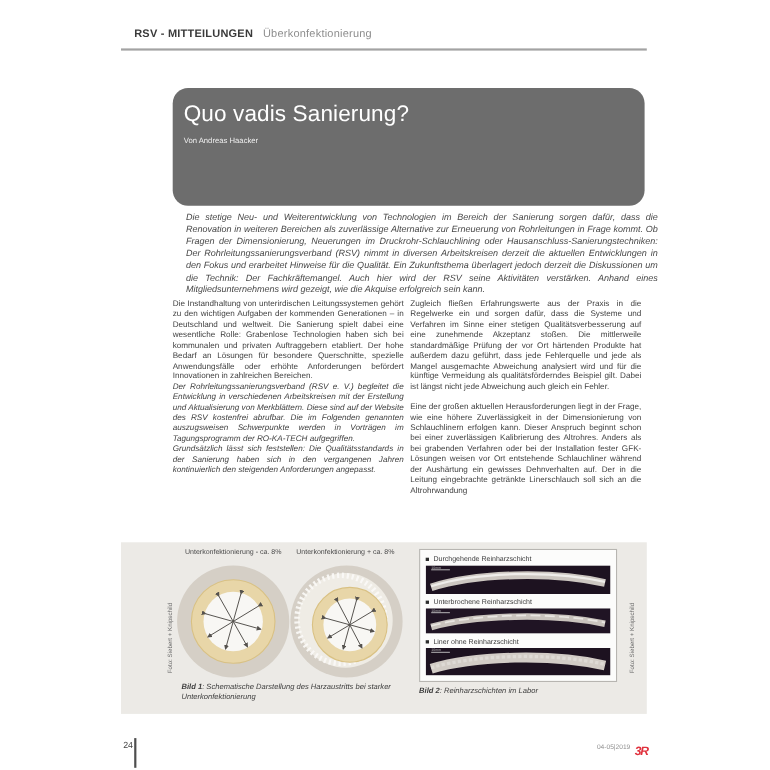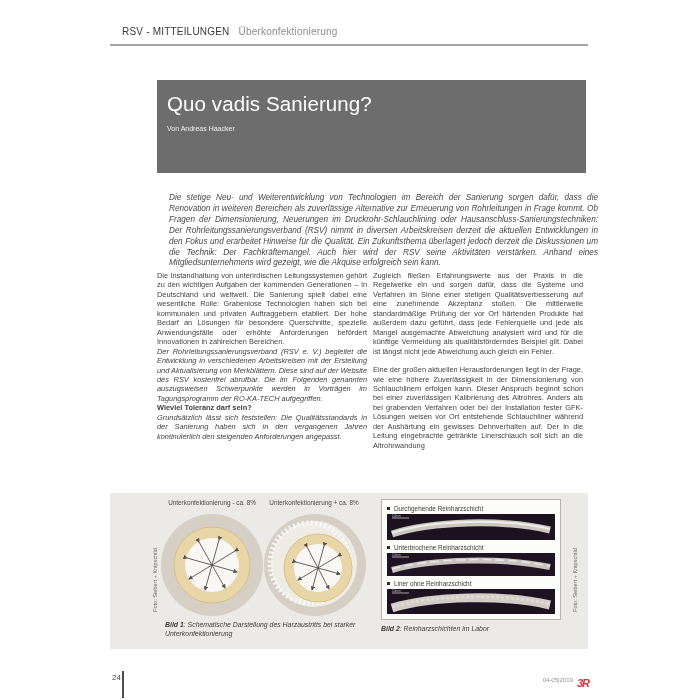--- a/index.html
+++ b/index.html
@@ -1,26 +1,26 @@
 <!DOCTYPE html>
 <html><head>
 <meta charset="utf-8">
 <style>
   html,body{margin:0;padding:0;background:#fff;}
   .page{position:relative;width:700px;height:700px;background:#ffffff;overflow:hidden;
         font-family:"Liberation Sans","DejaVu Sans",sans-serif;color:#3d3d3d;}
 
   
   .hdr{position:absolute;left:122px;top:26px;font-size:10px;letter-spacing:.2px;}
-  .hdr .brand{font-weight:normal;color:#3a3a3a;}
+  .hdr .brand{font-weight:bold;color:#3a3a3a;}
   .hdr .section{color:#8d8d8d;margin-left:6px;}
   .hdr-rule{position:absolute;left:110px;top:44px;width:478px;height:2px;background:#a3a3a3;}
 
   
-  .title-block{position:absolute;left:157px;top:80px;width:429px;height:93px;background:#6d6d6d;}
+  .title-block{position:absolute;left:157px;top:80px;width:429px;height:107px;background:#6d6d6d;border-radius:14px;}
   .title-line{color:#ffffff;font-size:20.5px;font-weight:500;letter-spacing:.1px;line-height:31px;margin:0 0 0 10px;}
   .title-line.first{padding-top:8px;}
   .byline{color:#f0f0f0;font-size:7px;margin:6px 0 0 10px;}
 
   
   .intro{position:absolute;left:169px;top:193px;width:429px;font-size:8.2px;line-height:10.9px;
          font-style:italic;color:#474747;text-align:justify;margin:0;}
 
   
   .cols{position:absolute;left:157px;top:271px;width:429px;display:flex;gap:6px;}
@@ -76,21 +76,20 @@
     <div class="title-line first">Quo vadis Sanierung?</div>
     <div class="byline">Von Andreas Haacker</div>
   </div>
 
   <p class="intro">Die stetige Neu- und Weiterentwicklung von Technologien im Bereich der Sanierung sorgen dafür, dass die Renovation in weiteren Bereichen als zuverlässige Alternative zur Erneuerung von Rohrleitungen in Frage kommt. Ob Fragen der Dimensionierung, Neuerungen im Druckrohr-Schlauchlining oder Hausanschluss-Sanierungstechniken: Der Rohrleitungssanierungsverband (RSV) nimmt in diversen Arbeitskreisen derzeit die aktuellen Entwicklungen in den Fokus und erarbeitet Hinweise für die Qualität. Ein Zukunftsthema überlagert jedoch derzeit die Diskussionen um die Technik: Der Fachkräftemangel. Auch hier wird der RSV seine Aktivitäten verstärken. Anhand eines Mitgliedsunternehmens wird gezeigt, wie die Akquise erfolgreich sein kann.</p>
 
   <div class="cols">
     <div class="col">
       <p>Die Instandhaltung von unterirdischen Leitungssystemen gehört zu den wichtigen Aufgaben der kommenden Generationen – in Deutschland und weltweit. Die Sanierung spielt dabei eine wesentliche Rolle: Grabenlose Technologien haben sich bei kommunalen und privaten Auftraggebern etabliert. Der hohe Bedarf an Lösungen für besondere Querschnitte, spezielle Anwendungsfälle oder erhöhte Anforderungen befördert Innovationen in zahlreichen Bereichen.</p>
       <p class="p2">Der Rohrleitungssanierungsverband (RSV e. V.) begleitet die Entwicklung in verschiedenen Arbeitskreisen mit der Erstellung und Aktualisierung von Merkblättern. Diese sind auf der Website des RSV kostenfrei abrufbar. Die im Folgenden genannten auszugsweisen Schwerpunkte werden in Vorträgen im Tagungsprogramm der RO-KA-TECH aufgegriffen.</p>
-      <div class="subhead" style="margin-top:0;">Wieviel Toleranz darf sein?</div>
       <p class="p2">Grundsätzlich lässt sich feststellen: Die Qualitätsstandards in der Sanierung haben sich in den vergangenen Jahren kontinuierlich den steigenden Anforderungen angepasst.</p>
     </div>
     <div class="col">
       <p>Zugleich fließen Erfahrungswerte aus der Praxis in die Regelwerke ein und sorgen dafür, dass die Systeme und Verfahren im Sinne einer stetigen Qualitätsverbesserung auf eine zunehmende Akzeptanz stoßen. Die mittlerweile standardmäßige Prüfung der vor Ort härtenden Produkte hat außerdem dazu geführt, dass jede Fehlerquelle und jede als Mangel ausgemachte Abweichung analysiert wird und für die künftige Vermeidung als qualitätsförderndes Beispiel gilt. Dabei ist längst nicht jede Abweichung auch gleich ein Fehler.</p>
       <p class="p-gap">Eine der großen aktuellen Herausforderungen liegt in der Frage, wie eine höhere Zuverlässigkeit in der Dimensionierung von Schlauchlinern erfolgen kann. Dieser Anspruch beginnt schon bei einer zuverlässigen Kalibrierung des Altrohres. Anders als bei grabenden Verfahren oder bei der Installation fester GFK-Lösungen weisen vor Ort entstehende Schlauchliner während der Aushärtung ein gewisses Dehnverhalten auf. Der in die Leitung eingebrachte getränkte Linerschlauch soll sich an die Altrohrwandung</p>
     </div>
   </div>
 
   <div class="fig-band"></div>
 

